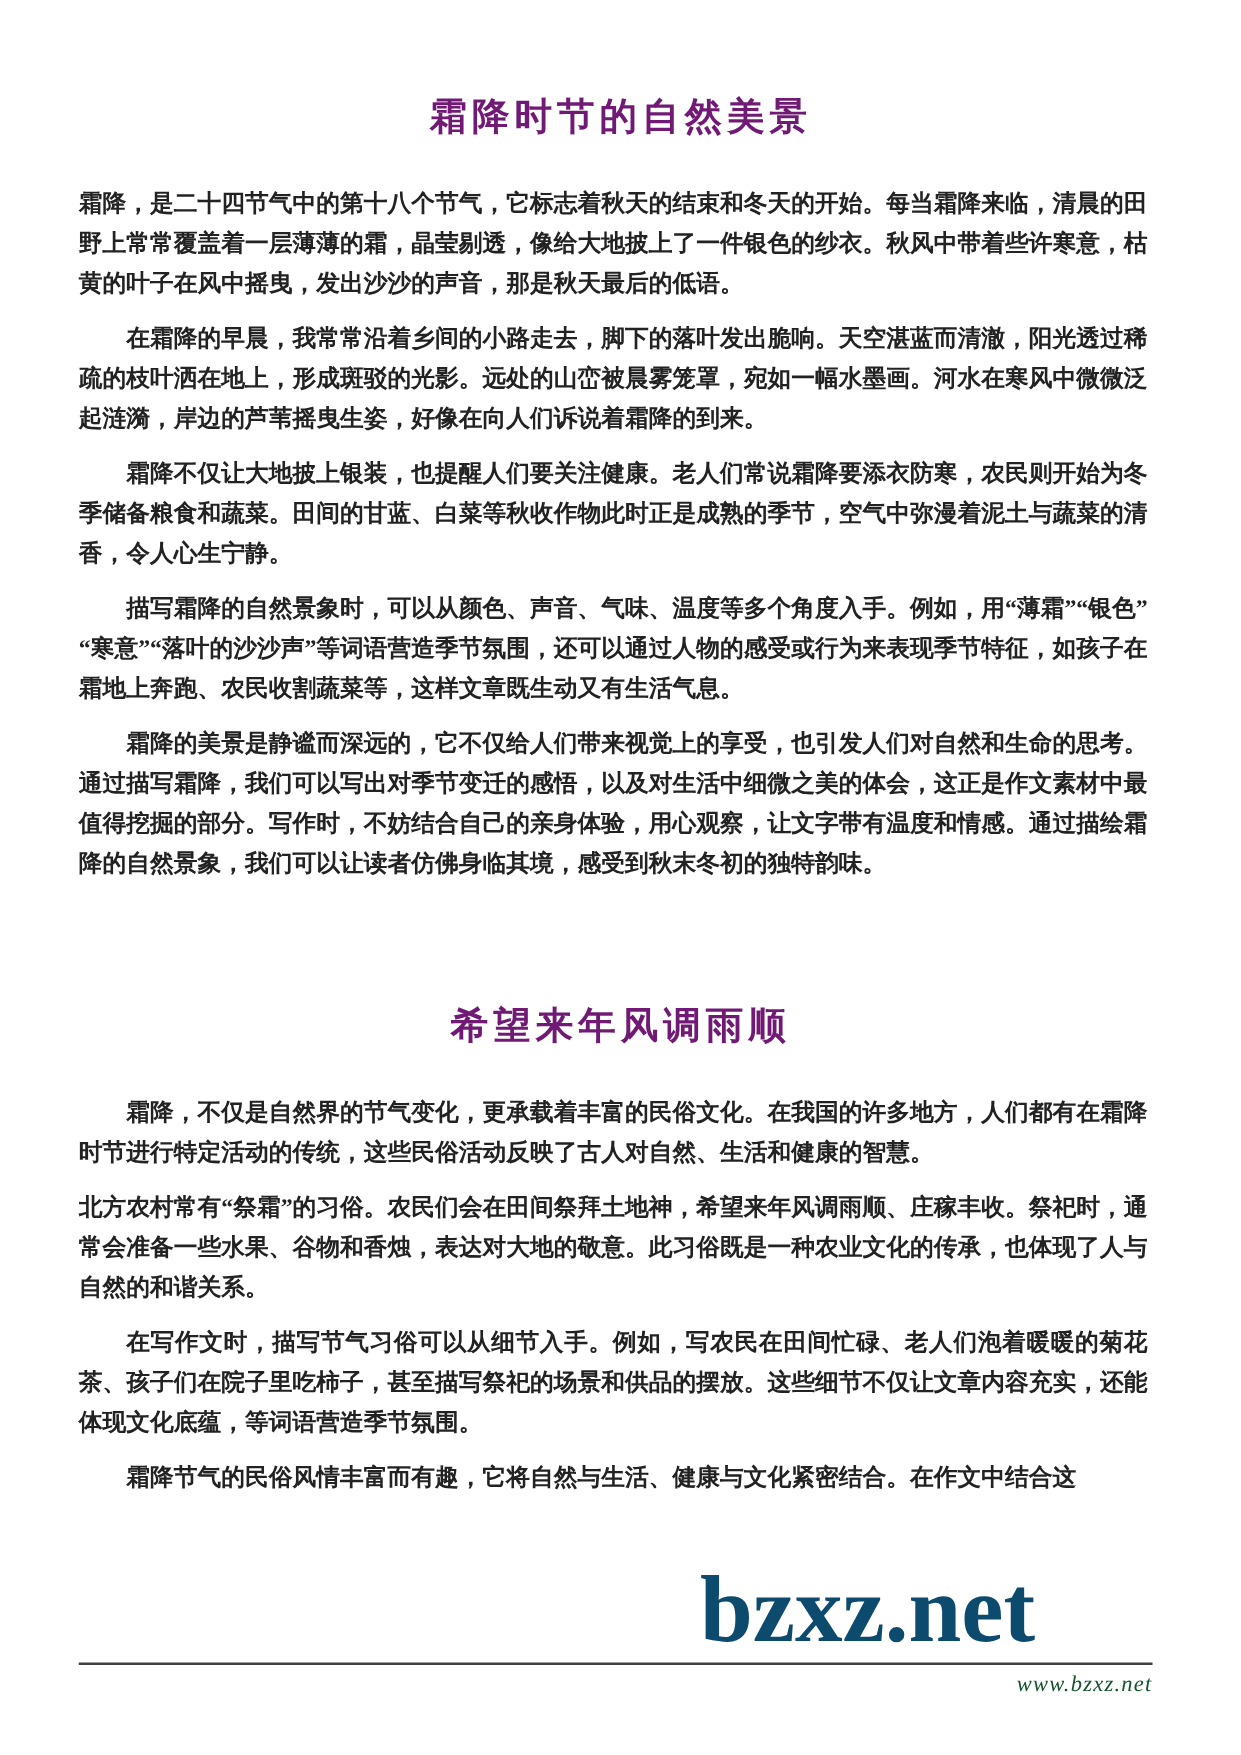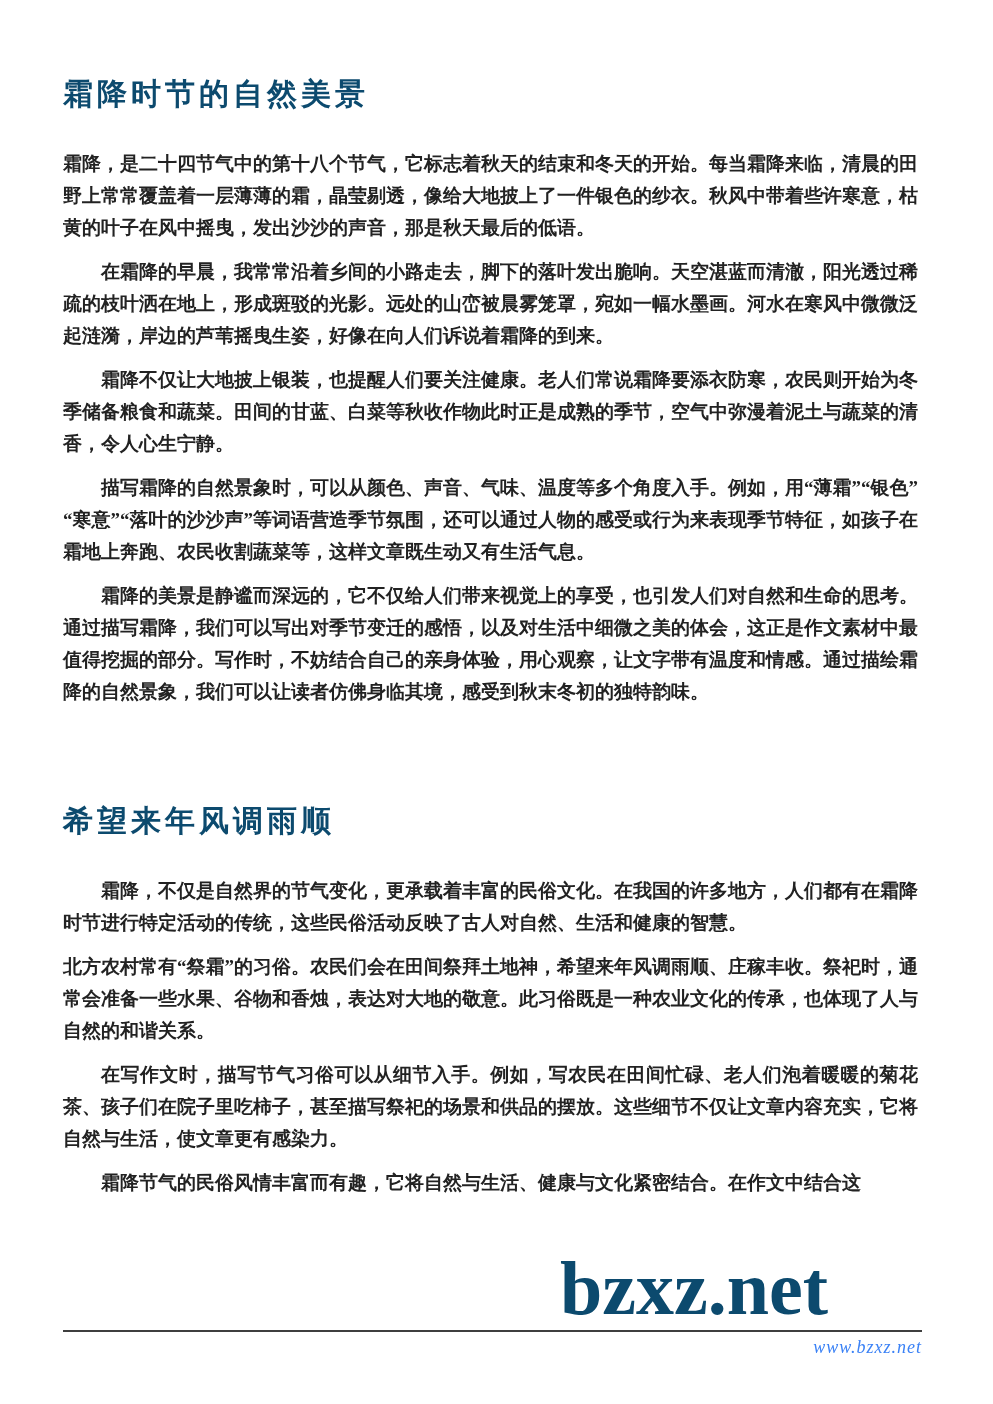--- a/index.html
+++ b/index.html
@@ -39,25 +39,25 @@
     position: relative;
     z-index: 1;
     padding: 76px 63px 0 63px;
     color: #222222;
     font-size: 19px;
     line-height: 32px;
     text-align: justify;
   }
   h1.article-title {
     margin: 0 0 36px 0;
-    text-align: left;
+    text-align: center;
     font-size: 30px;
     line-height: 36px;
     font-weight: bold;
-    color: #0c4a6e;
+    color: #701a75;
     letter-spacing: 4px;
   }
   .article-2 h1.article-title {
     margin-top: 95px;
   }
   p.para {
     margin: 0 12px 12px 0;
     font-weight: bold;
   }
   p.para.indent {
@@ -73,21 +73,21 @@
   .footer-rule {
     height: 2px;
     background: #3f3f3f;
   }
   .footer-url {
     margin-top: 5px;
     text-align: right;
     font-style: italic;
     font-size: 18px;
     line-height: 20px;
-    color: #3b82f6;
+    color: #14532d;
     letter-spacing: 1px;
     padding-right: 0;
   }
 </style>
 </head>
 <body>
 
 <div class="page">
 
   <div class="watermark">bzxz.net</div>
@@ -100,21 +100,21 @@
       <p class="para indent">在霜降的早晨，我常常沿着乡间的小路走去，脚下的落叶发出脆响。天空湛蓝而清澈，阳光透过稀疏的枝叶洒在地上，形成斑驳的光影。远处的山峦被晨雾笼罩，宛如一幅水墨画。河水在寒风中微微泛起涟漪，岸边的芦苇摇曳生姿，好像在向人们诉说着霜降的到来。</p>
       <p class="para indent">霜降不仅让大地披上银装，也提醒人们要关注健康。老人们常说霜降要添衣防寒，农民则开始为冬季储备粮食和蔬菜。田间的甘蓝、白菜等秋收作物此时正是成熟的季节，空气中弥漫着泥土与蔬菜的清香，令人心生宁静。</p>
       <p class="para indent">描写霜降的自然景象时，可以从颜色、声音、气味、温度等多个角度入手。例如，用“薄霜”“银色”“寒意”“落叶的沙沙声”等词语营造季节氛围，还可以通过人物的感受或行为来表现季节特征，如孩子在霜地上奔跑、农民收割蔬菜等，这样文章既生动又有生活气息。</p>
       <p class="para indent">霜降的美景是静谧而深远的，它不仅给人们带来视觉上的享受，也引发人们对自然和生命的思考。通过描写霜降，我们可以写出对季节变迁的感悟，以及对生活中细微之美的体会，这正是作文素材中最值得挖掘的部分。写作时，不妨结合自己的亲身体验，用心观察，让文字带有温度和情感。通过描绘霜降的自然景象，我们可以让读者仿佛身临其境，感受到秋末冬初的独特韵味。</p>
     </section>
 
     <section class="article article-2">
       <h1 class="article-title">希望来年风调雨顺</h1>
       <p class="para indent">霜降，不仅是自然界的节气变化，更承载着丰富的民俗文化。在我国的许多地方，人们都有在霜降时节进行特定活动的传统，这些民俗活动反映了古人对自然、生活和健康的智慧。</p>
       <p class="para">北方农村常有“祭霜”的习俗。农民们会在田间祭拜土地神，希望来年风调雨顺、庄稼丰收。祭祀时，通常会准备一些水果、谷物和香烛，表达对大地的敬意。此习俗既是一种农业文化的传承，也体现了人与自然的和谐关系。</p>
-      <p class="para indent">在写作文时，描写节气习俗可以从细节入手。例如，写农民在田间忙碌、老人们泡着暖暖的菊花茶、孩子们在院子里吃柿子，甚至描写祭祀的场景和供品的摆放。这些细节不仅让文章内容充实，它将自然与生活，使文章更有感染力。</p>
+      <p class="para indent">在写作文时，描写节气习俗可以从细节入手。例如，写农民在田间忙碌、老人们泡着暖暖的菊花茶、孩子们在院子里吃柿子，甚至描写祭祀的场景和供品的摆放。这些细节不仅让文章内容充实，还能体现文化底蕴，等词语营造季节氛围。</p>
       <p class="para indent">霜降节气的民俗风情丰富而有趣，它将自然与生活、健康与文化紧密结合。在作文中结合这</p>
     </section>
 
   </div>
 
   <div class="footer">
     <div class="footer-rule"></div>
     <div class="footer-url">www.bzxz.net</div>
   </div>
 

